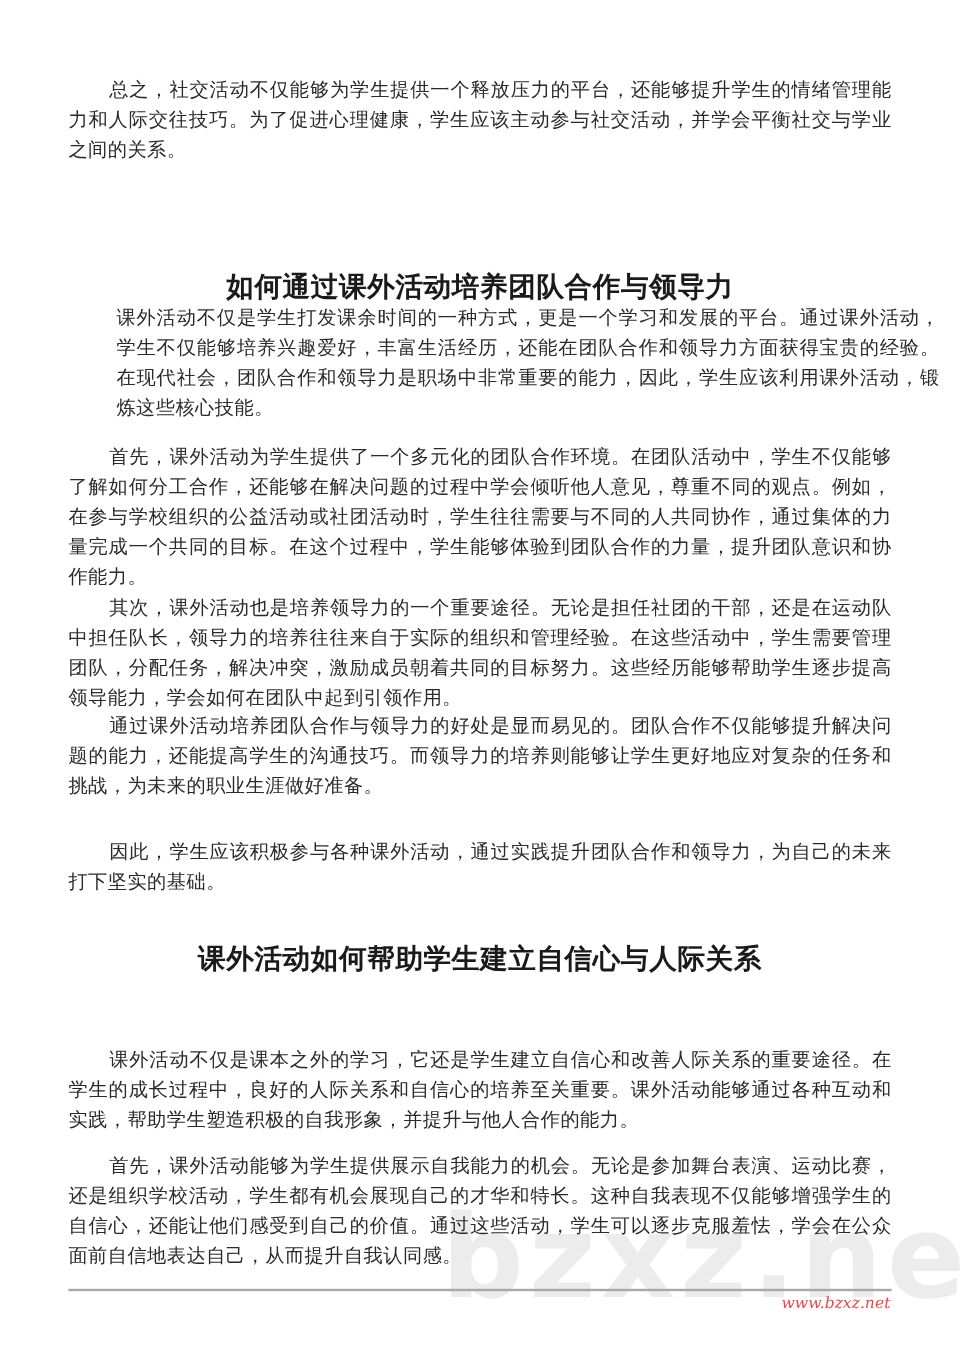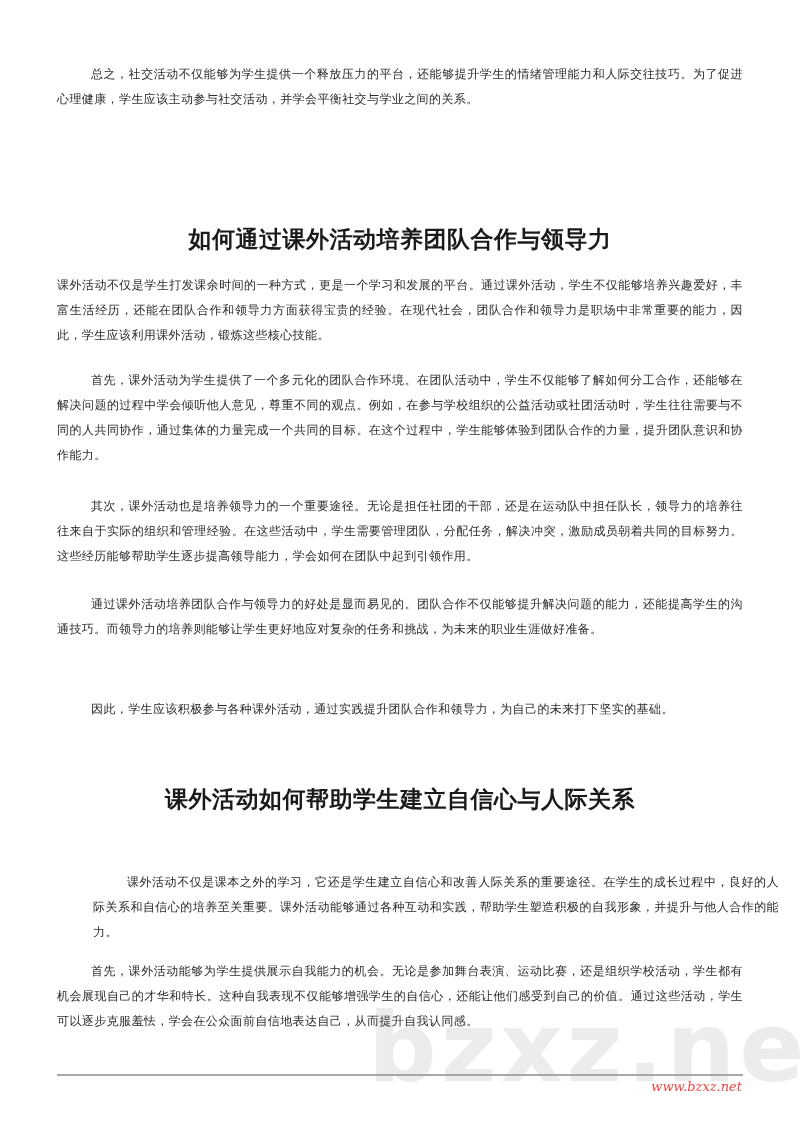--- a/index.html
+++ b/index.html
@@ -4,21 +4,21 @@
 <style>
   html, body { margin: 0; padding: 0; background: #ffffff; }
   body {
     width: 800px; height: 1131px; position: relative; overflow: hidden;
     font-family: "DejaVu Serif", "Liberation Serif", serif;
     color: #2a2a2a;
   }
   .page { position: absolute; left: 57px; top: 0; width: 686px; }
   .para {
     position: absolute; left: 0; width: 686px;
-    font-size: 12px; line-height: 25px; margin: 0;
+    font-size: 16px; line-height: 25px; margin: 0;
     text-align: justify; letter-spacing: 0.4px;
   }
   .para.indent { text-indent: 34px; }
   .heading {
     position: absolute; left: 0; width: 686px; margin: 0;
     text-align: center; font-size: 23px; font-weight: bold;
     font-family: Liberation Sans, sans-serif;
     color: #1a1a1a; letter-spacing: 0.5px;
   }
   .watermark {
@@ -40,25 +40,25 @@
 </style>
 </head>
 <body>
 
 <div class="watermark">bzxz.net</div>
 
 <div class="page">
   <p class="para indent" style="top:62px;">总之，社交活动不仅能够为学生提供一个释放压力的平台，还能够提升学生的情绪管理能力和人际交往技巧。为了促进心理健康，学生应该主动参与社交活动，并学会平衡社交与学业之间的关系。</p>
 
   <h2 class="heading" style="top:224px;">如何通过课外活动培养团队合作与领导力</h2>
-  <p class="para" style="top:273px;">课外活动不仅是学生打发课余时间的一种方式，更是一个学习和发展的平台。通过课外活动，学生不仅能够培养兴趣爱好，丰富生活经历，还能在团队合作和领导力方面获得宝贵的经验。在现代社会，团队合作和领导力是职场中非常重要的能力，因此，学生应该利用课外活动，锻炼这些核心技能。</p>
+  <p class="para" style="top:252px;margin-left:40px;">课外活动不仅是学生打发课余时间的一种方式，更是一个学习和发展的平台。通过课外活动，学生不仅能够培养兴趣爱好，丰富生活经历，还能在团队合作和领导力方面获得宝贵的经验。在现代社会，团队合作和领导力是职场中非常重要的能力，因此，学生应该利用课外活动，锻炼这些核心技能。</p>
   <p class="para indent" style="top:368px;">首先，课外活动为学生提供了一个多元化的团队合作环境。在团队活动中，学生不仅能够了解如何分工合作，还能够在解决问题的过程中学会倾听他人意见，尊重不同的观点。例如，在参与学校组织的公益活动或社团活动时，学生往往需要与不同的人共同协作，通过集体的力量完成一个共同的目标。在这个过程中，学生能够体验到团队合作的力量，提升团队意识和协作能力。</p>
   <p class="para indent" style="top:494px;">其次，课外活动也是培养领导力的一个重要途径。无论是担任社团的干部，还是在运动队中担任队长，领导力的培养往往来自于实际的组织和管理经验。在这些活动中，学生需要管理团队，分配任务，解决冲突，激励成员朝着共同的目标努力。这些经历能够帮助学生逐步提高领导能力，学会如何在团队中起到引领作用。</p>
   <p class="para indent" style="top:592px;">通过课外活动培养团队合作与领导力的好处是显而易见的。团队合作不仅能够提升解决问题的能力，还能提高学生的沟通技巧。而领导力的培养则能够让学生更好地应对复杂的任务和挑战，为未来的职业生涯做好准备。</p>
   <p class="para indent" style="top:697px;">因此，学生应该积极参与各种课外活动，通过实践提升团队合作和领导力，为自己的未来打下坚实的基础。</p>
 
   <h2 class="heading" style="top:784px;">课外活动如何帮助学生建立自信心与人际关系</h2>
-  <p class="para indent" style="top:870px;margin-left:36px;">课外活动不仅是课本之外的学习，它还是学生建立自信心和改善人际关系的重要途径。在学生的成长过程中，良好的人际关系和自信心的培养至关重要。课外活动能够通过各种互动和实践，帮助学生塑造积极的自我形象，并提升与他人合作的能力。</p>
+  <p class="para indent" style="top:870px;">课外活动不仅是课本之外的学习，它还是学生建立自信心和改善人际关系的重要途径。在学生的成长过程中，良好的人际关系和自信心的培养至关重要。课外活动能够通过各种互动和实践，帮助学生塑造积极的自我形象，并提升与他人合作的能力。</p>
   <p class="para indent" style="top:959px;">首先，课外活动能够为学生提供展示自我能力的机会。无论是参加舞台表演、运动比赛，还是组织学校活动，学生都有机会展现自己的才华和特长。这种自我表现不仅能够增强学生的自信心，还能让他们感受到自己的价值。通过这些活动，学生可以逐步克服羞怯，学会在公众面前自信地表达自己，从而提升自我认同感。</p>
 </div>
 
 <div class="rule"></div>
 <div class="footer">www.bzxz.net</div>
 
 </body></html>

